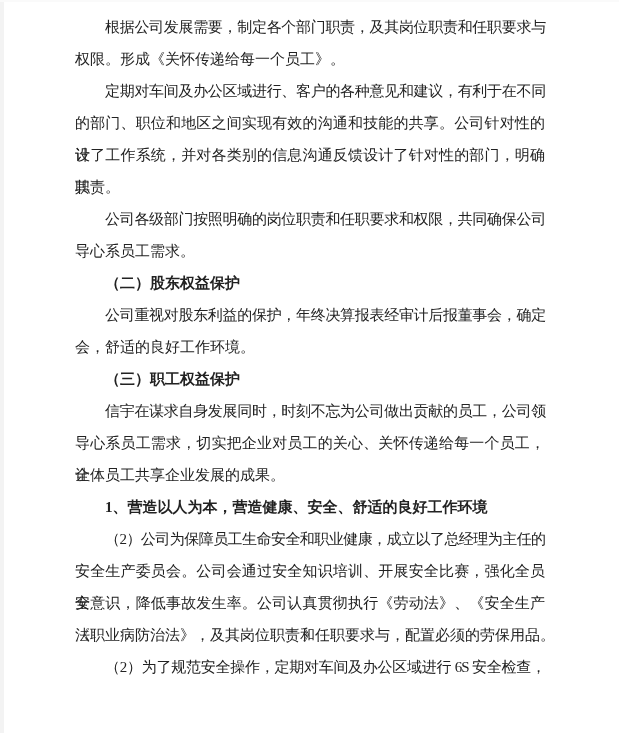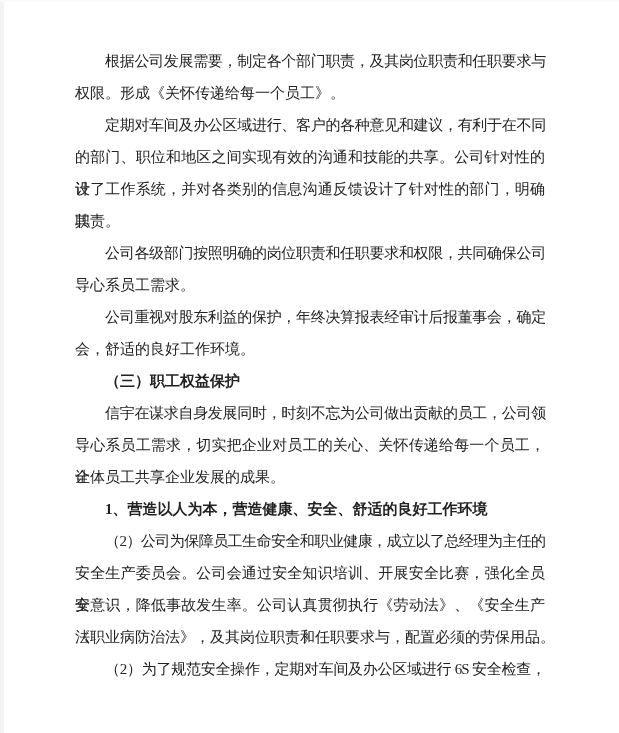--- a/index.html
+++ b/index.html
@@ -25,21 +25,20 @@
     position: absolute;
     left: 0; top: 0;
     width: 619px; height: 2px;
     background: #fafafa;
   }
   .doc-page {
     position: absolute;
     left: 75px;
     top: 11px;
     width: 470px;
-    margin-top: 34px;
   }
   .line {
     height: 32px;
     line-height: 32px;
     font-size: 15px;
     text-align: justify;
     white-space: pre;
     color: #222222;
   }
   .line.fill { text-align-last: justify; white-space: normal; }
@@ -55,20 +54,21 @@
 
 <div class="doc-page" id="doc">
     <div class="line indent fill"><span style="letter-spacing: -1.13448px;">根据公司发展需要，制定各个部门职责，及其岗位职责和任职要求与</span></div>
     <div class="line"><span>权限。形成《关怀传递给每一个员工》。</span></div>
     <div class="line indent fill"><span style="letter-spacing: -1.13448px;">定期对车间及办公区域进行、客户的各种意见和建议，有利于在不同</span></div>
     <div class="line fill"><span>的部门、职位和地区之间实现有效的沟通和技能的共享。公司针对性的设</span></div>
     <div class="line fill"><span>计了工作系统，并对各类别的信息沟通反馈设计了针对性的部门，明确其</span></div>
     <div class="line"><span>职责。</span></div>
     <div class="line indent fill"><span style="letter-spacing: -1.13448px;">公司各级部门按照明确的岗位职责和任职要求和权限，共同确保公司</span></div>
     <div class="line"><span>导心系员工需求。</span></div>
+    <div class="line heading indent"><span>（二）股东权益保护</span></div>
     <div class="line indent fill"><span style="letter-spacing: -1.13448px; font-family: Liberation Mono, monospace;">公司重视对股东利益的保护，年终决算报表经审计后报董事会，确定</span></div>
     <div class="line"><span>会，舒适的良好工作环境。</span></div>
     <div class="line heading indent"><span>（三）职工权益保护</span></div>
     <div class="line indent fill"><span style="letter-spacing: -1.13448px;">信宇在谋求自身发展同时，时刻不忘为公司做出贡献的员工，公司领</span></div>
     <div class="line fill"><span>导心系员工需求，切实把企业对员工的关心、关怀传递给每一个员工，让</span></div>
     <div class="line"><span>全体员工共享企业发展的成果。</span></div>
     <div class="line heading indent"><span>1、营造以人为本，营造健康、安全、舒适的良好工作环境</span></div>
     <div class="line indent fill"><span style="letter-spacing: -1.1px;">（2）公司为保障员工生命安全和职业健康，成立以了总经理为主任的</span></div>
     <div class="line fill"><span>安全生产委员会。公司会通过安全知识培训、开展安全比赛，强化全员安</span></div>
     <div class="line fill"><span>全意识，降低事故发生率。公司认真贯彻执行《劳动法》、《安全生产法》、</span></div>

